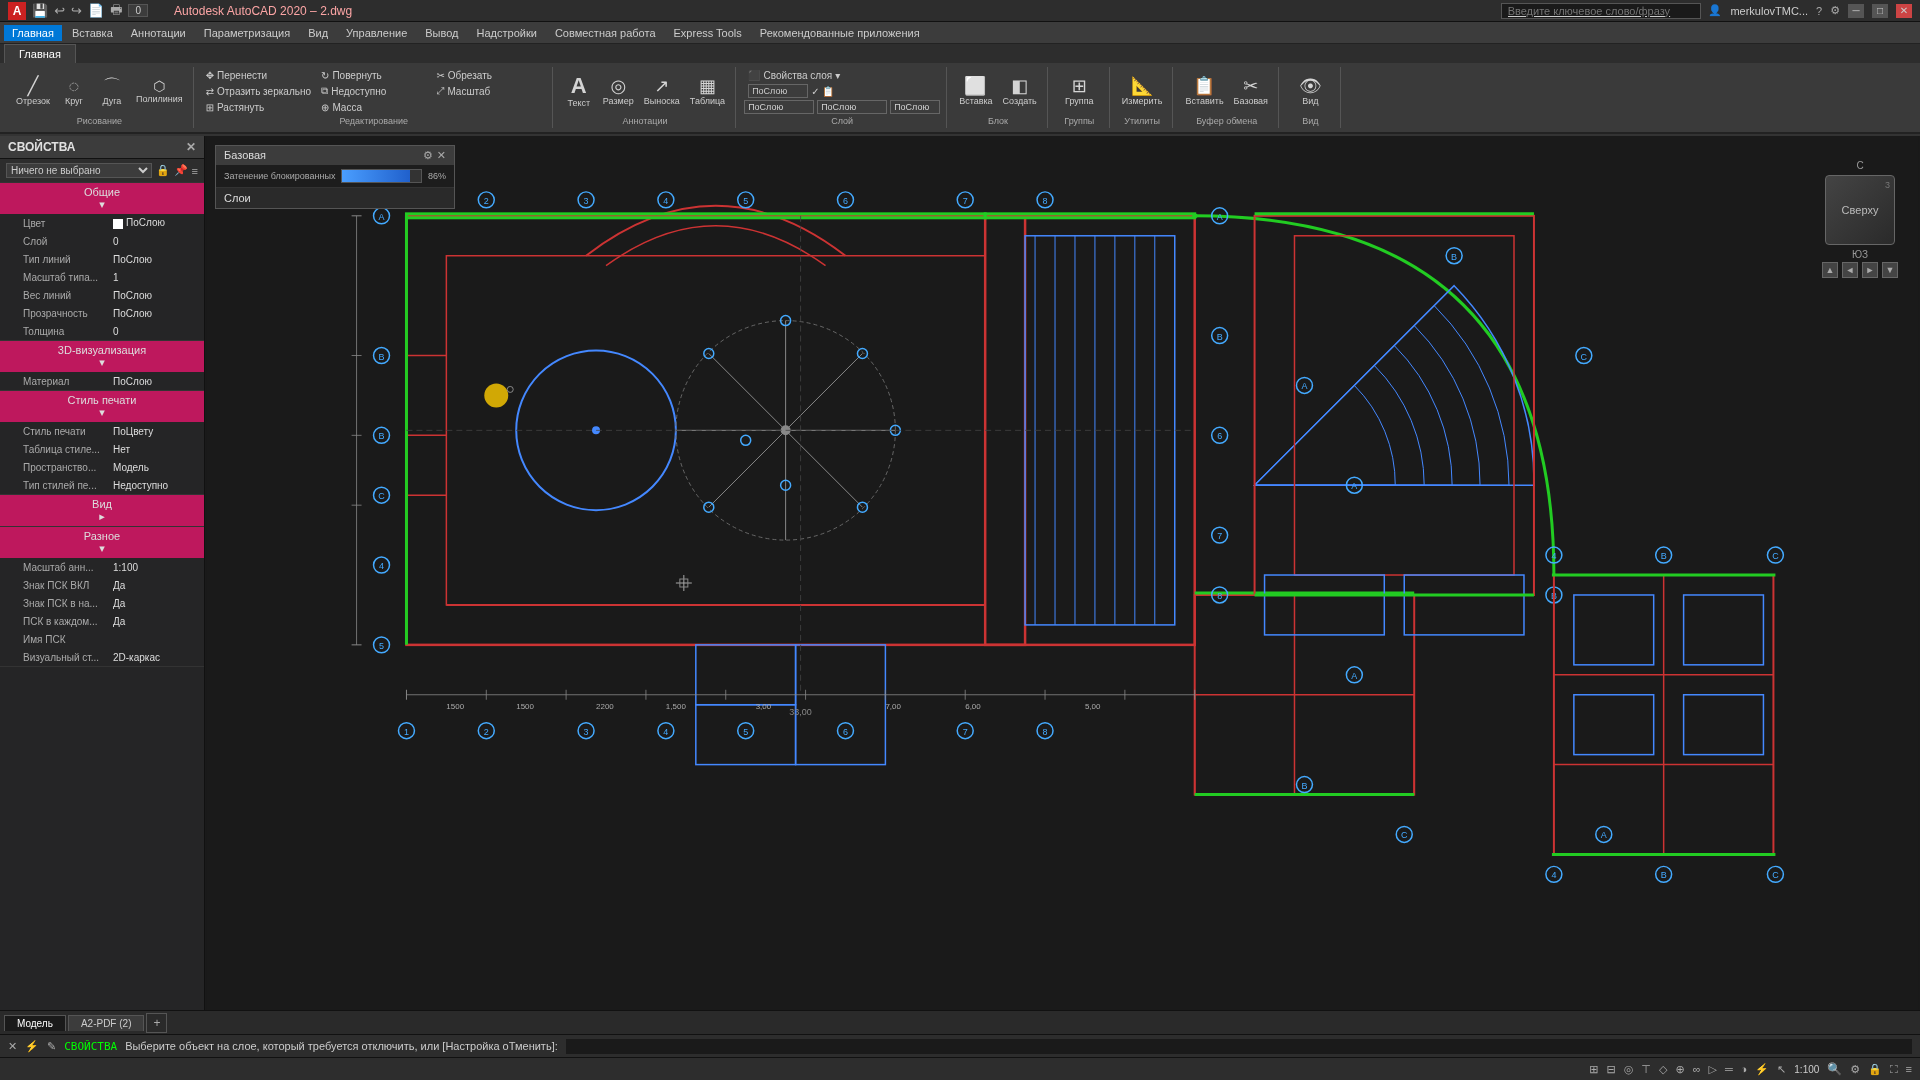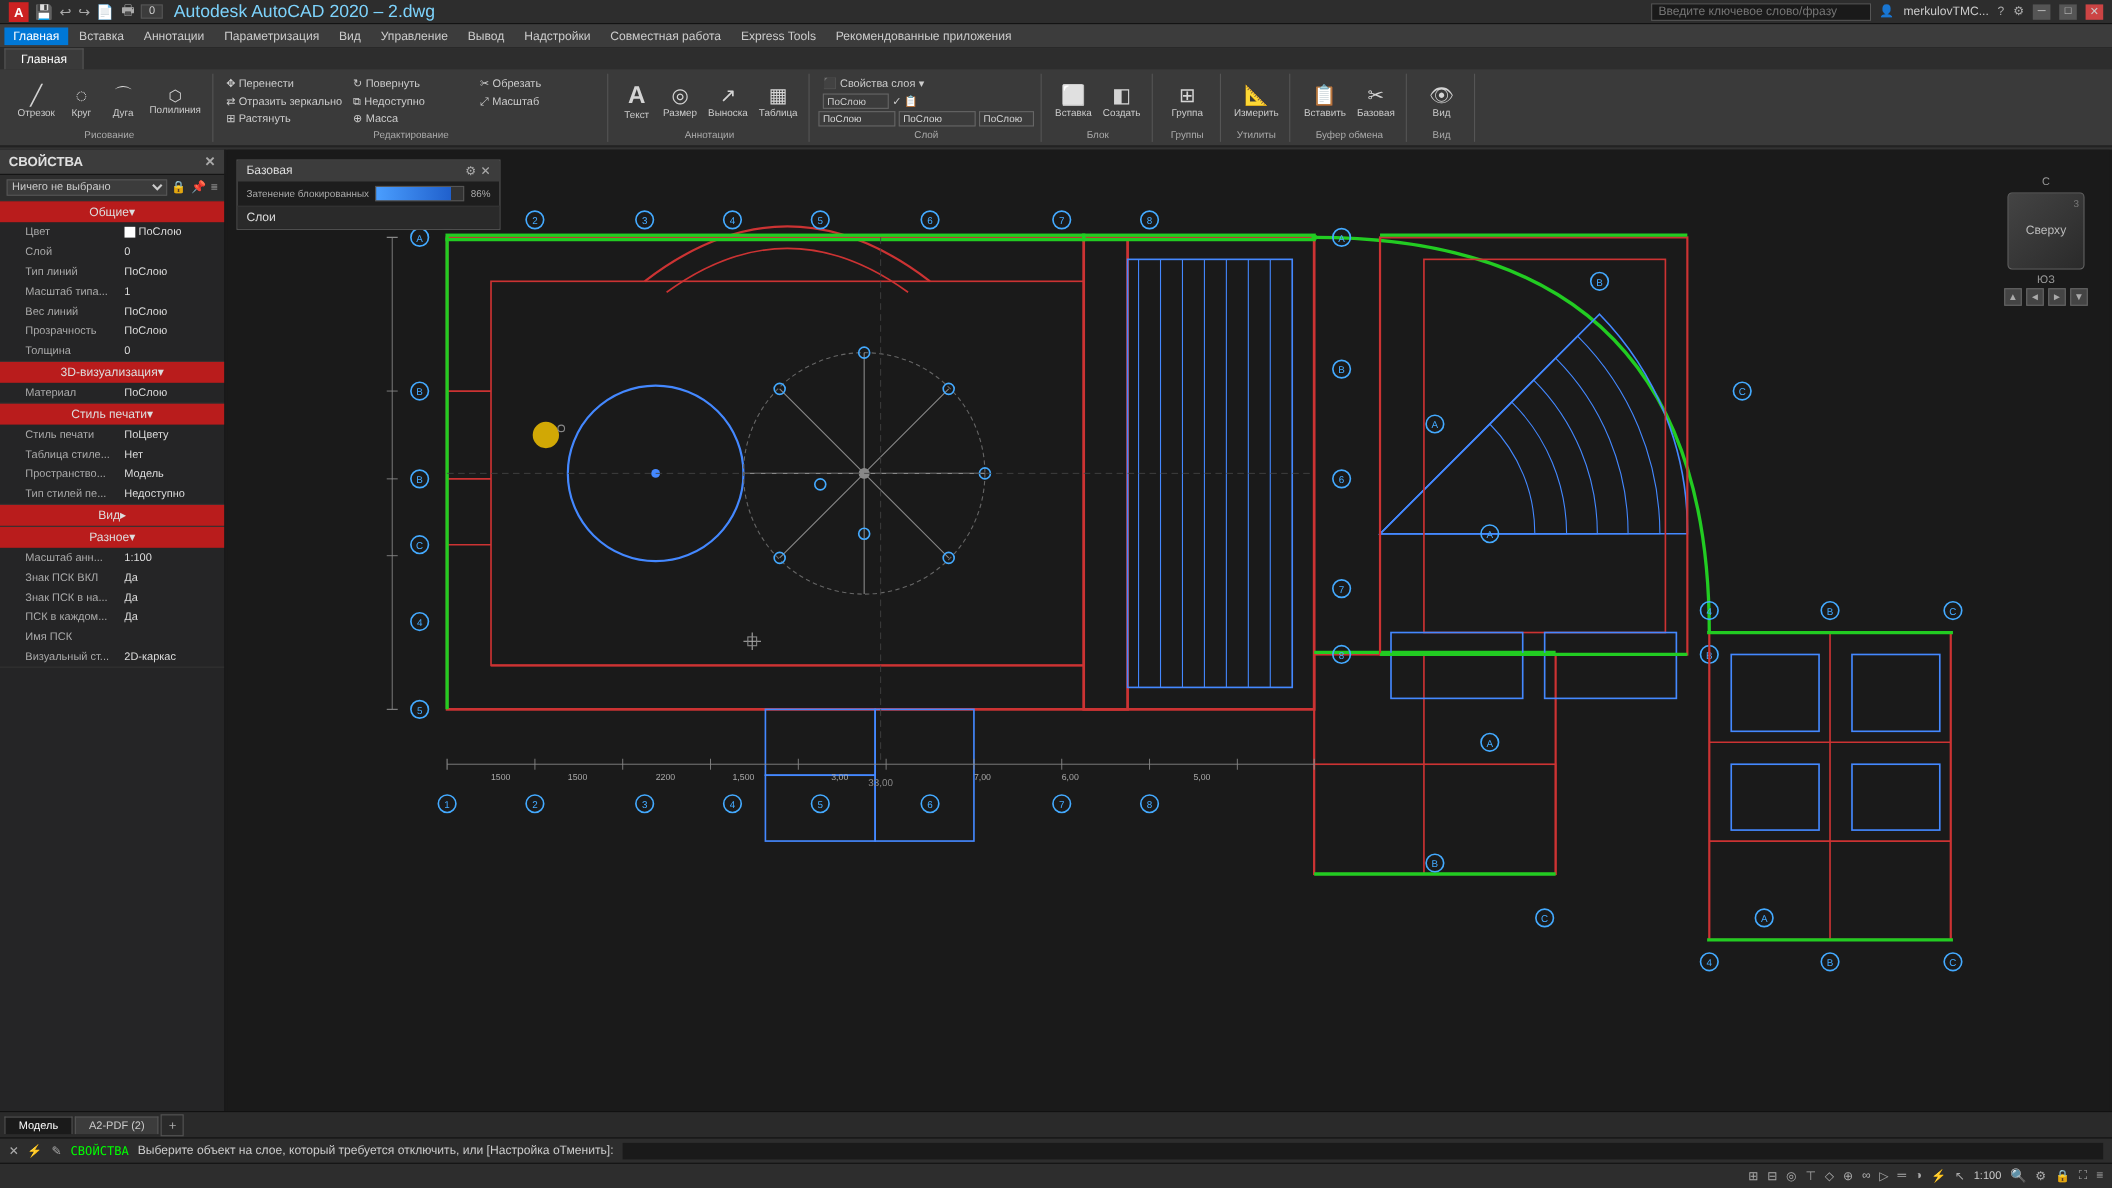--- a/index.html
+++ b/index.html
@@ -65,22 +65,22 @@
       color: #e0e0e0; display: flex; align-items: center; justify-content: space-between;
       border-bottom: 1px solid #111;
     }
     #props-dropdown {
       padding: 4px 6px; background: #2d2d2d; display: flex; align-items: center;
       justify-content: space-between; border-bottom: 1px solid #333; gap: 4px;
     }
     #props-dropdown select { background: #3c3c3c; color: #ccc; border: 1px solid #555; font-size: 10px; flex: 1; }
     .props-section { border-bottom: 1px solid #333; }
     .props-section-header {
-      padding: 3px 8px; background: #b91c1c; font-size: 11px; color: #ddd;
-      display: flex; align-items: center; justify-content: center; cursor: pointer;
+      padding: 3px 8px; background: #be185d; font-size: 11px; color: #ddd;
+      display: flex; align-items: center; justify-content: center; cursor: pointer; flex-direction: column;
     }
     .props-row {
       display: flex; align-items: center; padding: 1px 23px; min-height: 18px;
     }
     .props-label { flex: 0 0 90px; font-size: 10px; color: #aaa; overflow: hidden; text-overflow: ellipsis; white-space: nowrap; }
     .props-value { flex: 1; font-size: 10px; color: #ddd; overflow: hidden; text-overflow: ellipsis; white-space: nowrap; }
     .color-swatch { width: 10px; height: 10px; background: white; display: inline-block; margin-right: 3px; vertical-align: middle; }
 
     
     #canvas-area {
@@ -145,41 +145,41 @@
 
     
     #drawing-svg { position: absolute; top: 0; left: 0; width: 100%; height: 100%; }
 
     
     #canvas-area::-webkit-scrollbar { width: 8px; height: 8px; }
     #canvas-area::-webkit-scrollbar-track { background: #1a1a1a; }
     #canvas-area::-webkit-scrollbar-thumb { background: #555; }
 
     
-    #search-box { background: #1a1a1a; border: 1px solid #555; color: #ccc; font-size: 11px; padding: 1px 6px; width: 180px; }
+    #search-box { background: #1a1a1a; border: 1px solid #555; color: #ccc; font-size: 11px; padding: 1px 6px; width: 180px; text-decoration: underline; }
 
     
     #toolbar-row {
       height: 24px; background: #333; border-bottom: 1px solid #222;
       display: flex; align-items: center; padding: 0 6px; gap: 4px;
     }
   </style>
 </head>
 <body>
 
 <div id="title-bar">
   <div class="left">
     <span style="background:#cc2222;color:white;width:18px;height:18px;display:flex;align-items:center;justify-content:center;font-weight:bold;font-size:12px;">A</span>
     <span title="Save" style="cursor:pointer;color:#aaa;font-size:13px;">💾</span>
     <span style="cursor:pointer;color:#aaa;font-size:13px;">↩</span>
     <span style="cursor:pointer;color:#aaa;font-size:13px;">↪</span>
     <span style="cursor:pointer;color:#aaa;font-size:13px;">📄</span>
     <span style="cursor:pointer;color:#aaa;font-size:13px;">🖶</span>
     <span style="background:#3c3c3c;border:1px solid #555;padding:0 6px;font-size:10px;color:#ccc;">0</span>
-    <span style="color:#7dd3fc;font-size:16px;margin-left:4px;">Autodesk AutoCAD 2020 – 2.dwg</span>
+    <span style="color:#fca5a5;font-size:12px;margin-left:20px;">Autodesk AutoCAD 2020 – 2.dwg</span>
   </div>
   <div style="display:flex;align-items:center;gap:8px;">
     <input type="text" id="search-box" style="background: rgb(26, 26, 26); border: 1px solid rgb(85, 85, 85); color: rgb(204, 204, 204); font-size: 11px; padding: 1px 6px; width: 200px;" placeholder="Введите ключевое слово/фразу">
     <span style="color:#aaa;">👤</span>
     <span style="color:#ccc;font-size:11px;">merkulovTMC...</span>
     <span style="color:#aaa;cursor:pointer;">?</span>
     <span style="color:#aaa;cursor:pointer;">⚙</span>
     <button class="win-btn">─</button>
     <button class="win-btn">□</button>
     <button class="win-btn close">✕</button>

